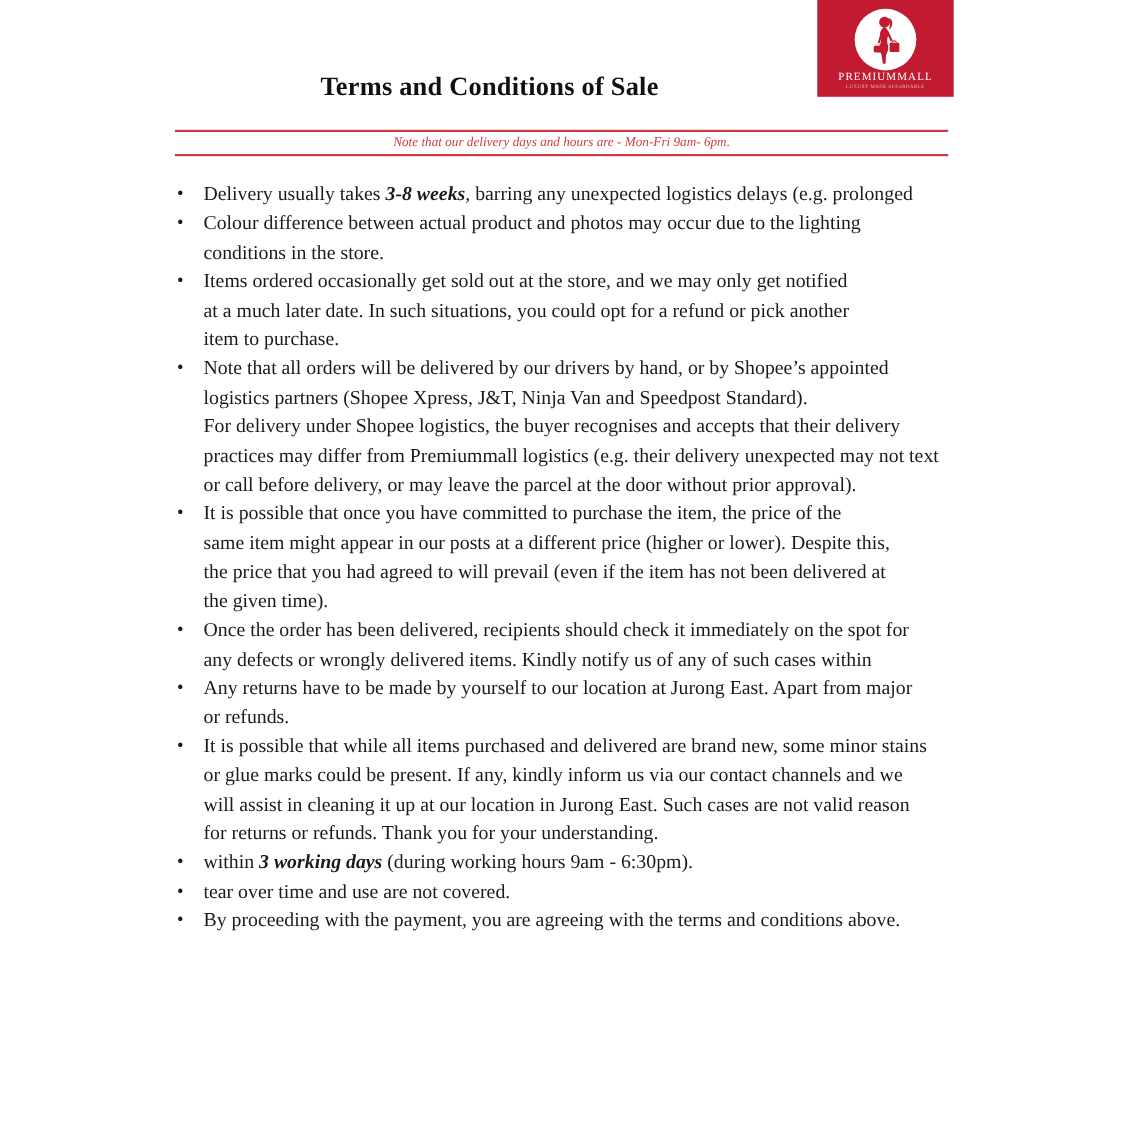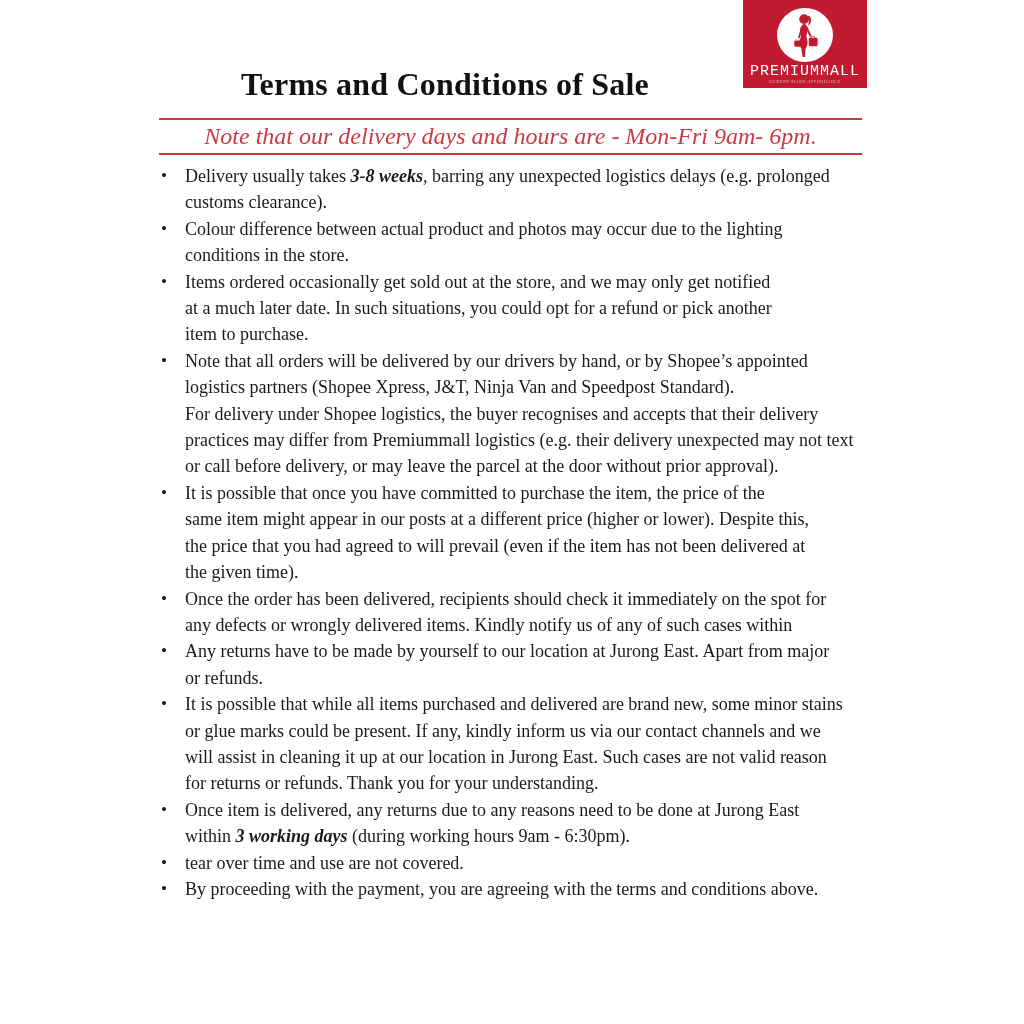--- a/index.html
+++ b/index.html
@@ -22,42 +22,42 @@
     background:var(--logo-red);
     display:flex;flex-direction:column;align-items:center;
   }
   .logo-circle{
     margin-top:8px;width:56px;height:56px;border-radius:50%;
     background:#ffffff;display:flex;align-items:center;justify-content:center;
     overflow:hidden;
   }
   .logo-circle svg{display:block;}
   .logo-brand{
-    margin-top:2px;color:#ffffff;font-size:15px;letter-spacing:1px;
-    white-space:nowrap;line-height:1;font-family:Liberation Mono, monospace;
+    margin-top:2px;color:#ffffff;font-size:10px;letter-spacing:1px;
+    white-space:nowrap;line-height:1;
   }
   .logo-tagline{
     color:#e9b9bf;font-size:8px;letter-spacing:0.8px;white-space:nowrap;
     transform:scale(0.55);transform-origin:center top;line-height:1;margin-top:1px;
   }
   
   .page-title{
     position:absolute;left:0;top:66px;width:890px;
-    text-align:center;font-size:32px;font-weight:bold;color:#111;
+    text-align:center;font-size:24px;font-weight:bold;color:#111;
     letter-spacing:0.2px;margin:0;
   }
   
   .note-band{
     position:absolute;left:159px;top:118px;width:703px;
     border-top:2px solid var(--note-red);
     border-bottom:2px solid var(--note-red);
     padding:3px 0 4px 0;
   }
   .note-text{
-    text-align:center;font-style:italic;font-size:24px;
+    text-align:center;font-style:italic;font-size:12px;
     color:var(--note-red);line-height:1.1;white-space:nowrap;
   }
   
   .terms-list{
     position:absolute;left:161px;top:163px;width:716px;
     font-size:18px;line-height:26.4px;
   }
   .term-item{position:relative;padding-left:24px;}
   .bullet-marker{
     position:absolute;left:0;top:0;line-height:26.4px;font-size:17px;
@@ -104,21 +104,20 @@
 <h1 class="page-title">Terms and Conditions of Sale</h1>
 
 <div class="note-band">
   <div class="note-text">Note that our delivery days and hours are - Mon-Fri 9am- 6pm.</div>
 </div>
 
 <div class="terms-list" id="terms-list">
     <div class="term-item">
       <span class="bullet-marker">•</span>
       <div class="term-line">Delivery usually takes <b>3-8 weeks</b>, barring any unexpected logistics delays (e.g. prolonged</div>
-      <div class="term-line">customs clearance).</div>
     </div>
     <div class="term-item">
       <span class="bullet-marker">•</span>
       <div class="term-line">Colour difference between actual product and photos may occur due to the lighting</div>
       <div class="term-line">conditions in the store.</div>
     </div>
     <div class="term-item">
       <span class="bullet-marker">•</span>
       <div class="term-line">Items ordered occasionally get sold out at the store, and we may only get notified</div>
       <div class="term-line">at a much later date. In such situations, you could opt for a refund or pick another</div>
@@ -151,21 +150,20 @@
     </div>
     <div class="term-item">
       <span class="bullet-marker">•</span>
       <div class="term-line">It is possible that while all items purchased and delivered are brand new, some minor stains</div>
       <div class="term-line">or glue marks could be present. If any, kindly inform us via our contact channels and we</div>
       <div class="term-line">will assist in cleaning it up at our location in Jurong East. Such cases are not valid reason</div>
       <div class="term-line">for returns or refunds. Thank you for your understanding.</div>
     </div>
     <div class="term-item">
       <span class="bullet-marker">•</span>
-      <div class="term-line">Once item is delivered, any returns due to any reasons need to be done at Jurong East</div>
       <div class="term-line">within <b>3 working days</b> (during working hours 9am - 6:30pm).</div>
     </div>
     <div class="term-item">
       <span class="bullet-marker">•</span>
       <div class="term-line">tear over time and use are not covered.</div>
     </div>
     <div class="term-item">
       <span class="bullet-marker">•</span>
       <div class="term-line">By proceeding with the payment, you are agreeing with the terms and conditions above.</div>
     </div>

